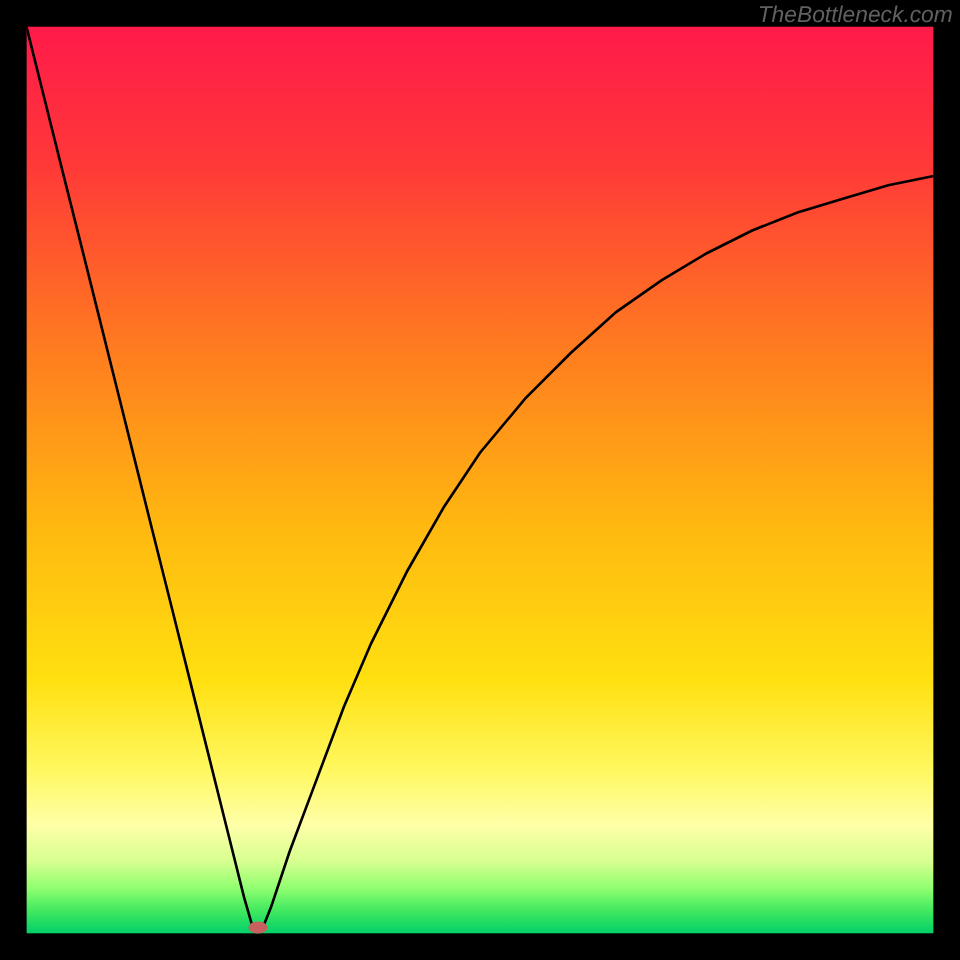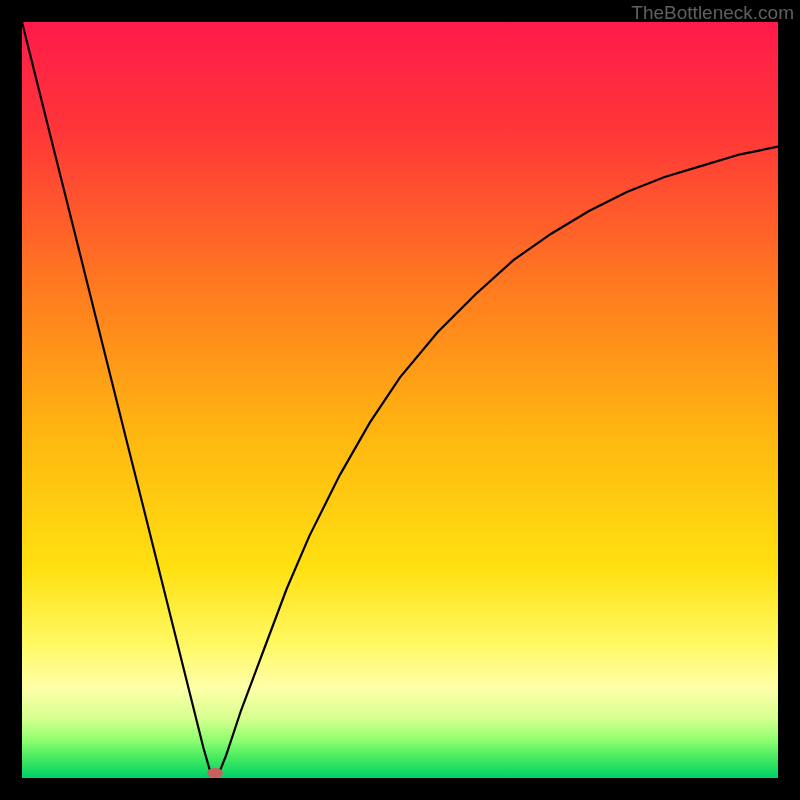--- a/index.html
+++ b/index.html
@@ -1,17 +1,17 @@
 <!DOCTYPE html>
 <html><head>
   <meta charset="utf-8">
   <style>
     * { margin: 0; padding: 0; box-sizing: border-box; }
     body { width: 800px; height: 800px; background: #000; position: relative; font-family: sans-serif; }
-    .watermark { position: absolute; top: 2px; right: 6px; color: #606060; font-size: 19px; font-weight: 500; z-index: 10; }
+    .watermark { position: absolute; top: 2px; right: 6px; color: #606060; font-size: 19px; font-weight: 500; z-index: 10; font-style: italic; }
     .plot-area { position: absolute; left: 22px; top: 22px; width: 756px; height: 756px; }
     .gradient-bg { width: 100%; height: 100%; position: absolute; }
     .curve-svg { position: absolute; left: 0; top: 0; width: 100%; height: 100%; }
     .marker { position: absolute; background: #c86060; border-radius: 50%; }
   </style>
 </head>
 <body>
 
 <div class="watermark">TheBottleneck.com</div>
 

